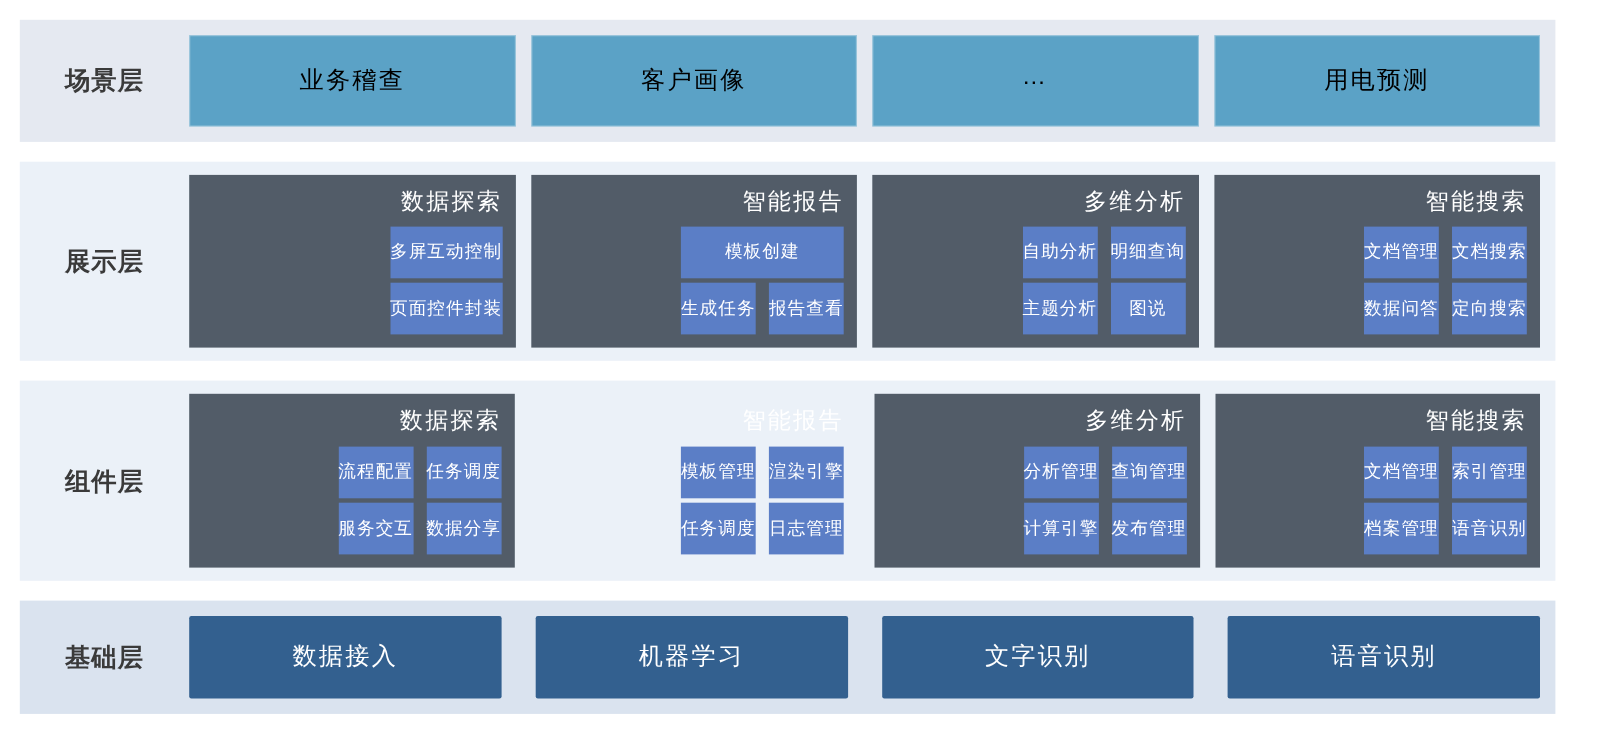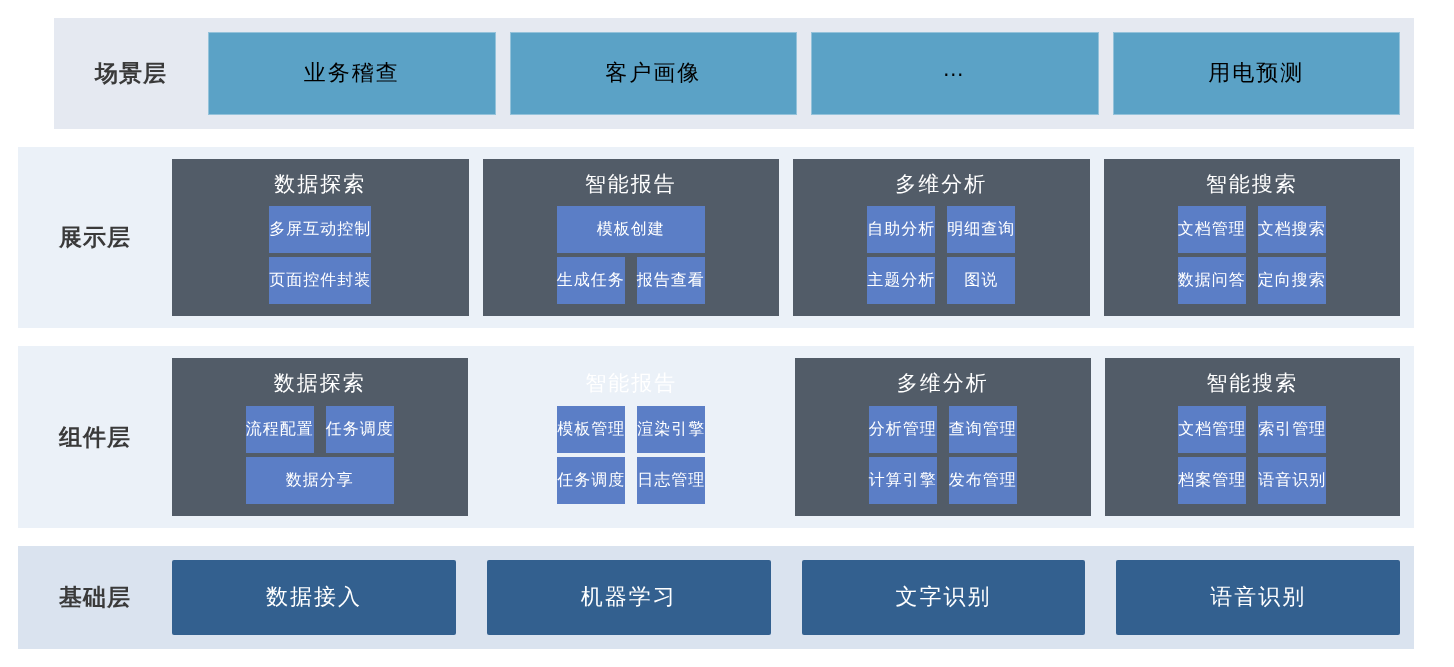--- a/index.html
+++ b/index.html
@@ -47,21 +47,20 @@
     align-items: stretch;
     gap: 14px;
     box-sizing: border-box;
   }
 
   
   #band-scene {
     background: #e5e9f1;
     height: 116px;
     padding: 14px 14px 14px 0;
-    margin-left: 36px;
   }
   #band-scene .layer-body { gap: 14px; }
   .scene-tile {
     flex: 1 1 0;
     background: #5ba2c6;
     color: #000000;
     display: flex;
     align-items: center;
     justify-content: center;
     font-size: 22px;
@@ -79,21 +78,21 @@
     background: #ebf1f8;
     height: 192px;
     padding: 12px 14px 12px 0;
   }
   .band-mid .layer-body { gap: 14px; }
   .group-card {
     flex: 1 1 0;
     background: #525c68;
     display: flex;
     flex-direction: column;
-    align-items: center;
+    align-items: flex-end;
     padding: 6px 12px 12px 12px;
     box-sizing: border-box;
   }
   .group-card.transparent {
     background: transparent;
     padding-left: 14px;
     padding-right: 14px;
   }
   .group-title {
     text-align: center;
@@ -226,20 +225,21 @@
     <div class="layer-body">
 
       <div class="group-card">
         <div class="group-title">数据探索</div>
         <div class="tile-grid">
           <div class="tile-row">
             <div class="sub-tile">流程配置</div>
             <div class="sub-tile">任务调度</div>
           </div>
           <div class="tile-row">
+            <div class="sub-tile">服务交互</div>
             <div class="sub-tile">数据分享</div>
           </div>
         </div>
       </div>
 
       <div class="group-card transparent">
         <div class="group-title">智能报告</div>
         <div class="tile-grid">
           <div class="tile-row">
             <div class="sub-tile">模板管理</div>

